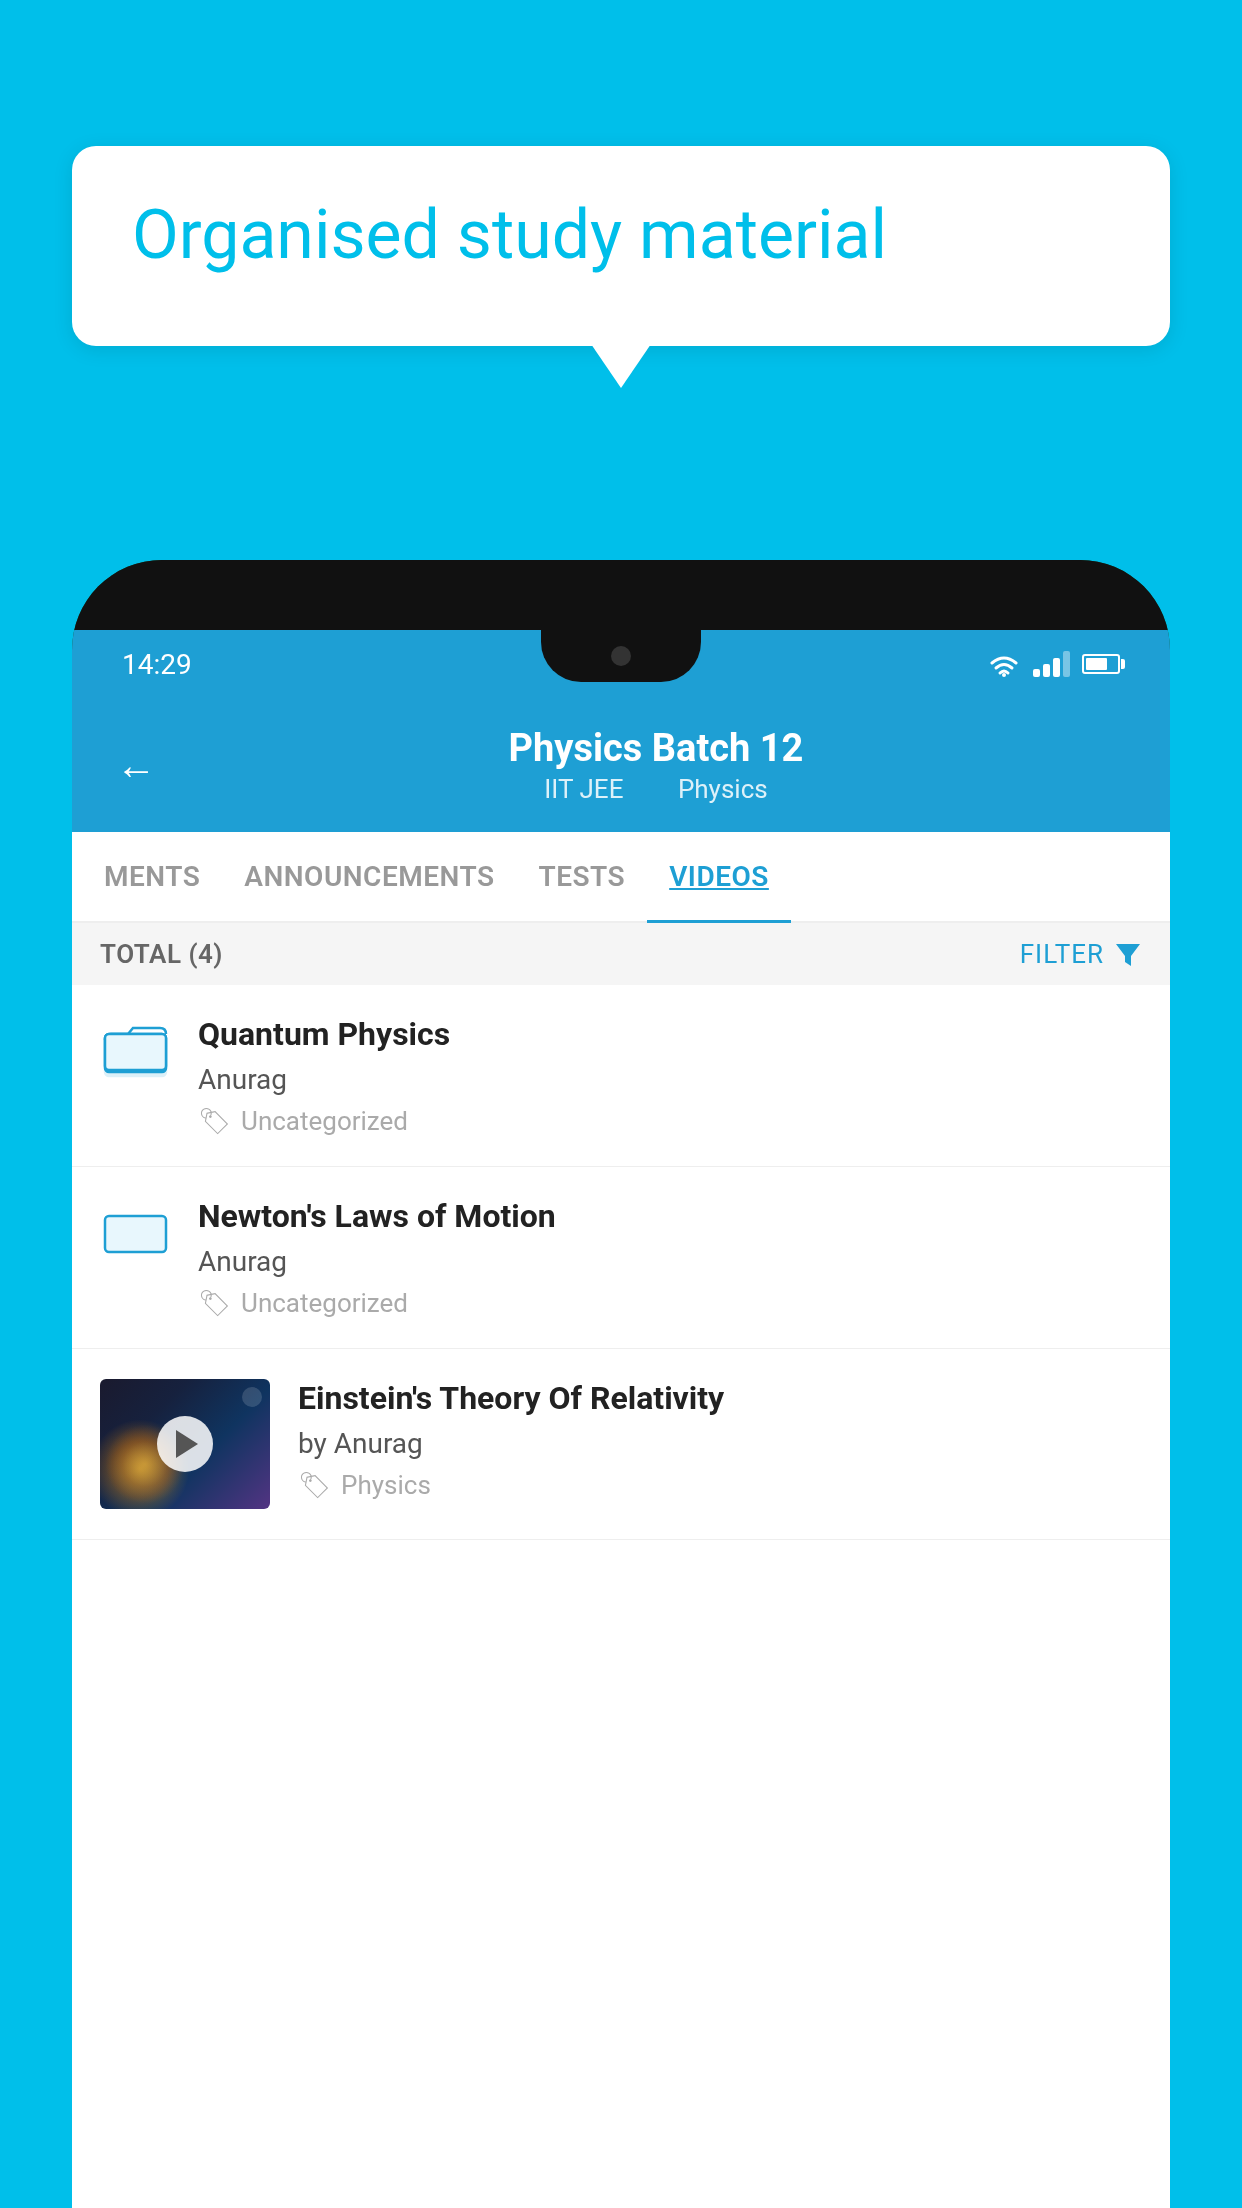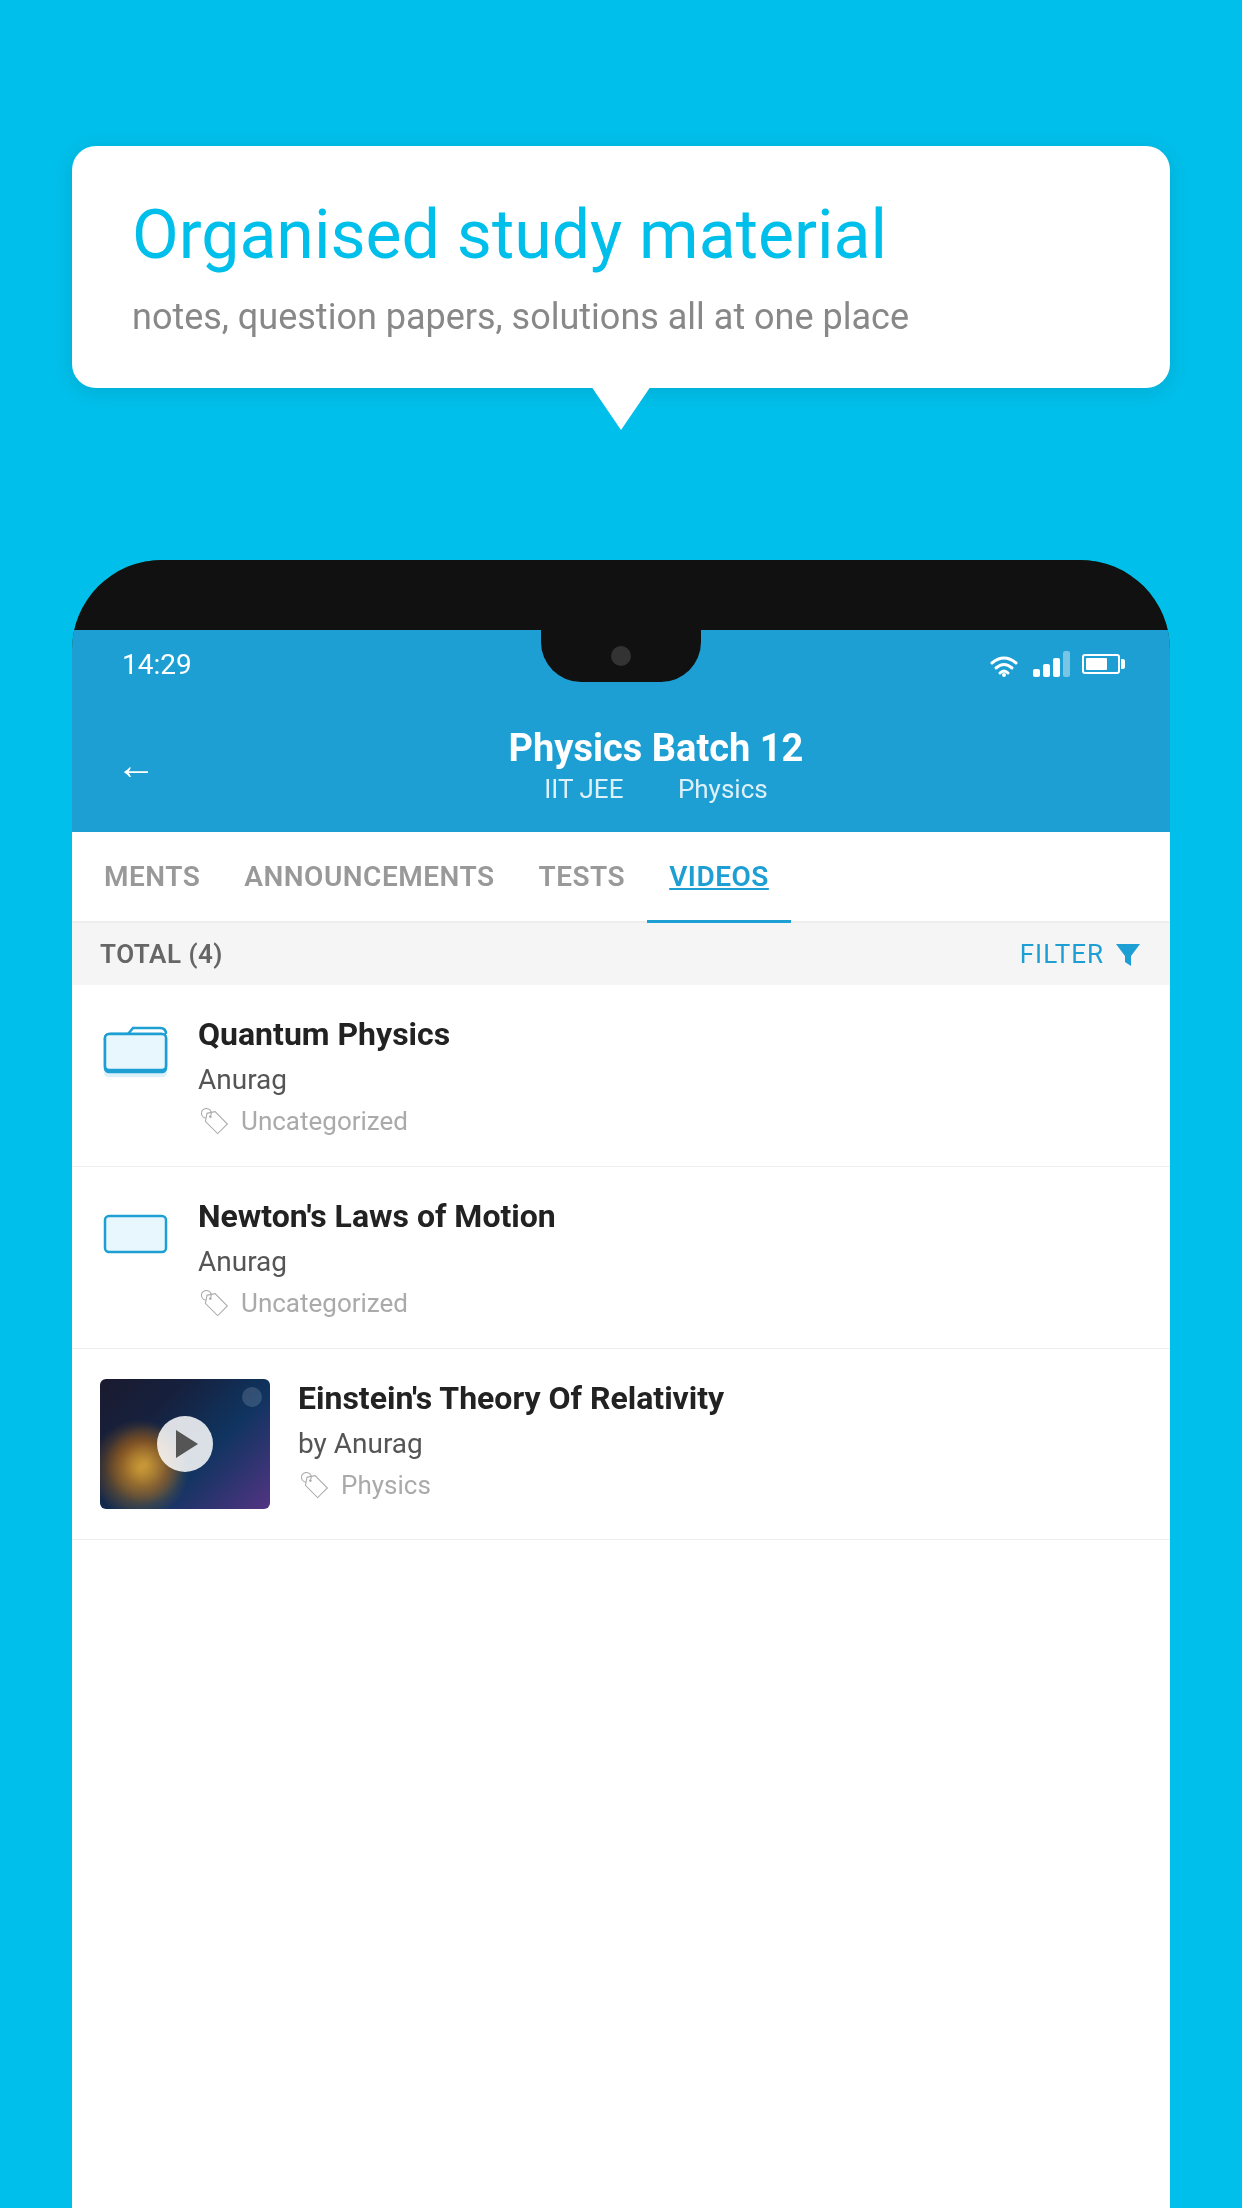--- a/index.html
+++ b/index.html
@@ -354,21 +354,20 @@
       align-items: flex-end;
       justify-content: center;
       padding-bottom: 0;
     }
   </style>
 </head>
 <body>
 
 <div class="speech-bubble">
   <div class="bubble-title">Organised study material</div>
-  <div class="bubble-subtitle">notes, question papers, solutions all at one place</div>
 </div>
 
 <div class="phone-frame">
 
   <div class="phone-top-curve">
   </div>
 
   <div class="status-bar" style="margin-top:70px; position:relative; z-index:3;">
     <span>14:29</span>
     <div class="notch">

